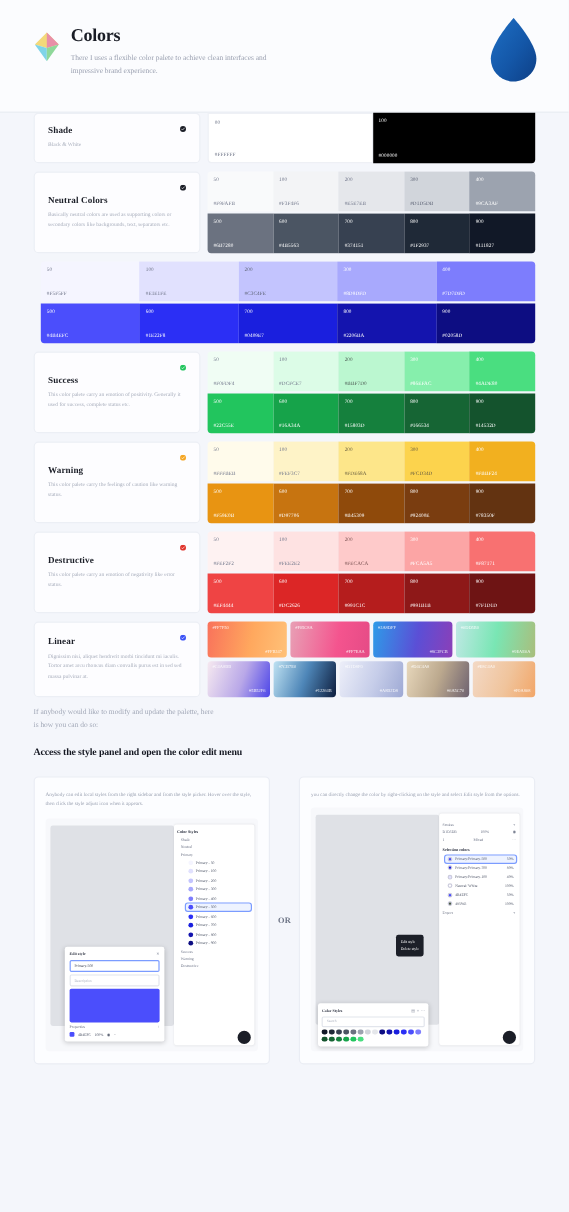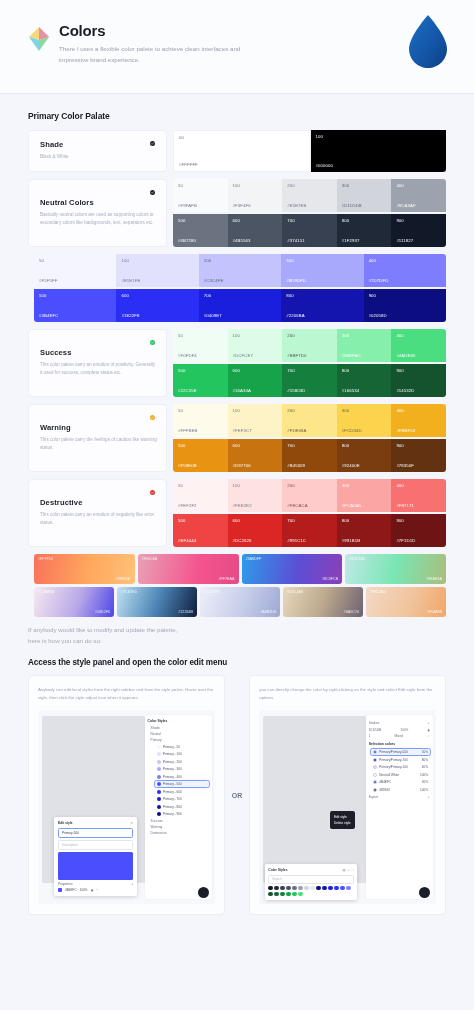--- a/index.html
+++ b/index.html
@@ -2,21 +2,21 @@
 <html><head>
 <meta charset="utf-8">
 <style>
   * { box-sizing: border-box; margin: 0; padding: 0; }
   body {
     width: 474px; height: 1010px;
     background: #f4f6fb;
     font-family: "Liberation Sans", sans-serif;
     overflow: hidden;
   }
-  .page { width: 474px; height: 935px; position: relative; }
+  .page { width: 474px; height: 935px; position: relative; font-family: Liberation Serif, serif; }
 
   
   .hero {
     background: #fbfcfe;
     padding: 22px 28px 20px 28px;
     border-bottom: 1px solid #e8ebf2;
     display: flex; align-items: flex-start;
     position: relative; height: 94px;
   }
   .hero-logo { width: 22px; height: 26px; margin-right: 9px; margin-top: 4px; flex: none; }
@@ -36,21 +36,21 @@
     font-size: 8.5px; font-weight: bold; color: #1a1d26;
     letter-spacing: -0.1px; margin: 17px 0 9px 0;
   }
   .sec-h2 {
     font-size: 11px; font-weight: bold; color: #151822;
     letter-spacing: -0.25px; margin: 20px 0 6px 0;
   }
   .sec-body { font-size: 6.2px; color: #a2a8b7; line-height: 1.8; max-width: 150px; }
   .sec-h3 {
     font-size: 8.2px; font-weight: bold; color: #151822;
-    letter-spacing: -0.1px; margin: 12px 0 8px 0;
+    letter-spacing: -0.1px; margin: 12px 0 16px 0;
   }
 
   
   .prow { display: flex; margin-bottom: 7px; align-items: stretch; }
   .pinfo {
     width: 139px; flex: none; background: #fdfdff;
     border: 1px solid #eceff5; border-radius: 4px;
     padding: 9px 9px 9px 11px; position: relative;
     display: flex; flex-direction: column; justify-content: center;
   }
@@ -187,21 +187,20 @@
             <stop offset="55%" stop-color="#1457a8"></stop>
             <stop offset="100%" stop-color="#0d3f86"></stop>
           </linearGradient>
         </defs>
         <path d="M22 1 C22 1 41 22 41 35 C41 46 32 54 22 54 C12 54 3 46 3 35 C3 22 22 1 22 1 Z" fill="url(#dropg)"></path>
       </svg>
     </span>
   </div>
 
   <div class="section">
-    <div class="sec-title">Primary Color Palate</div>
     <div id="palette-list">
         <div class="prow">
           <div class="pinfo">
             <div class="badge">
               <svg viewBox="0 0 10 10">
                 <circle cx="5" cy="5" r="5" fill="#1b1e27"></circle>
                 <path d="M2.6 5.1 L4.2 6.7 L7.4 3.4" stroke="#fff" stroke-width="1.1" fill="none" stroke-linecap="round" stroke-linejoin="round"></path>
               </svg>
             </div>
             <div class="pname">Shade</div>
@@ -497,20 +496,30 @@
                 <div class="tone">900</div>
                 <div class="hex">#7F1D1D</div>
               </div>
             </div>
           </div>
         </div>
       </div>
 
     <div id="gradient-row">
         <div class="prow">
+          <div class="pinfo">
+            <div class="badge">
+              <svg viewBox="0 0 10 10">
+                <circle cx="5" cy="5" r="5" fill="#3b52f6"></circle>
+                <path d="M2.6 5.1 L4.2 6.7 L7.4 3.4" stroke="#fff" stroke-width="1.1" fill="none" stroke-linecap="round" stroke-linejoin="round"></path>
+              </svg>
+            </div>
+            <div class="pname">Linear</div>
+            <div class="pdesc">Dignissim nisi, aliquet hendrerit morbi tincidunt mi iaculis. Tortor amet arcu rhoncus diam convallis purus est in sed sed massa pulvinar at.</div>
+          </div>
           <div class="grow">
             <div class="gline">
               <div class="gtile" style="background: linear-gradient(100deg, rgb(249, 114, 91) 0%, rgb(255, 168, 94) 55%, rgb(255, 193, 120) 100%);">
                 <div class="gfrom">#FF7F50</div>
                 <div class="gto">#FFB347</div>
               </div>
               <div class="gtile" style="background: linear-gradient(100deg, rgb(232, 160, 181) 0%, rgb(244, 84, 142) 60%, rgb(229, 75, 134) 100%);">
                 <div class="gfrom">#F05C8A</div>
                 <div class="gto">#FF7EAA</div>
               </div>

